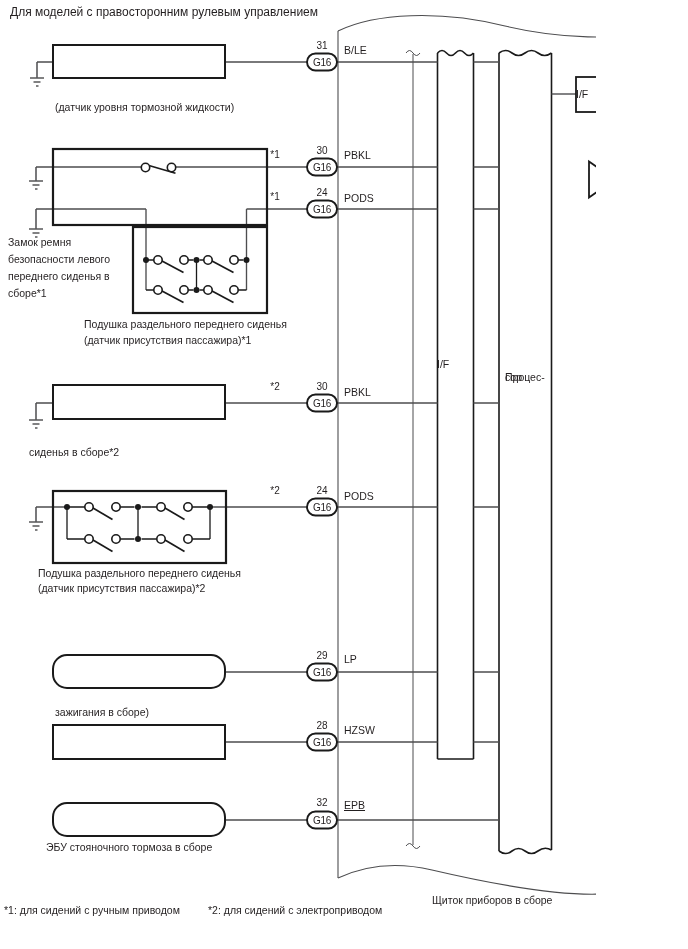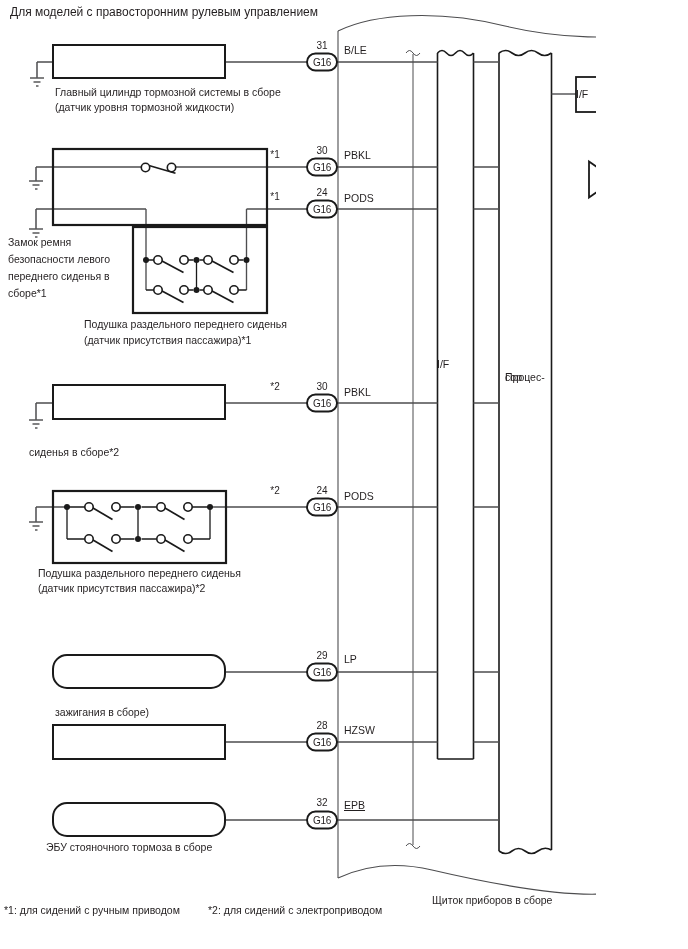--- a/index.html
+++ b/index.html
@@ -163,21 +163,20 @@
     <rect x="307" y="394.5" width="30" height="17" rx="8.5"></rect>
     <rect x="307" y="498.5" width="30" height="17" rx="8.5"></rect>
     <rect x="307" y="663.5" width="30" height="17" rx="8.5"></rect>
     <rect x="307" y="733.5" width="30" height="17" rx="8.5"></rect>
     <rect x="307" y="811.5" width="30" height="17" rx="8.5"></rect>
   </g>
 </svg>
 
   <div class="t title" style="left:10px;top:6px;">Для моделей с правосторонним рулевым управлением</div>
 
-  <div class="t" style="left:55px;top:86px;">Главный цилиндр тормозной системы в сборе</div>
   <div class="t" style="left:55px;top:101px;">(датчик уровня тормозной жидкости)</div>
 
   <div class="t" style="left:8px;top:236px;">Замок ремня</div>
   <div class="t" style="left:8px;top:253px;">безопасности левого</div>
   <div class="t" style="left:8px;top:270px;">переднего сиденья в</div>
   <div class="t" style="left:8px;top:287px;">сборе*1</div>
 
   <div class="t" style="left:84px;top:318px;">Подушка раздельного переднего сиденья</div>
   <div class="t" style="left:84px;top:334px;">(датчик присутствия пассажира)*1</div>
 

